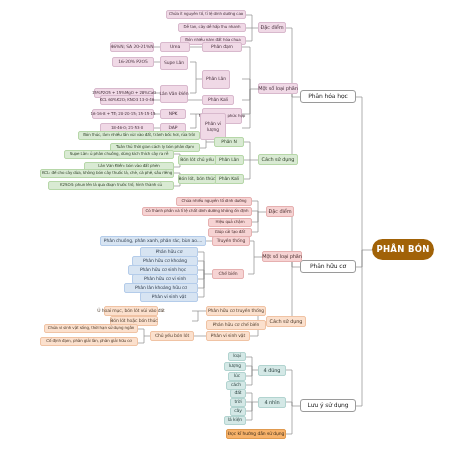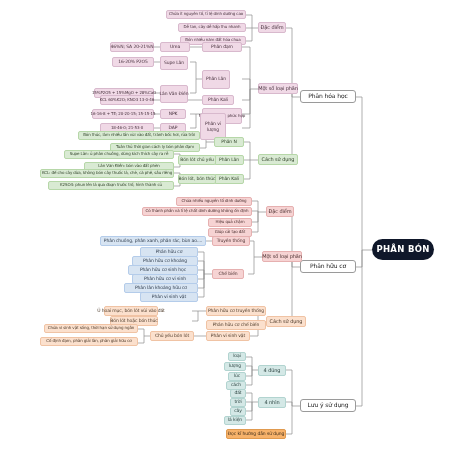--- a/index.html
+++ b/index.html
@@ -24,21 +24,21 @@
   
   .pk{background:#f0d9e6;border:1px solid #d8b9cd;color:#4a3440;}  
   .gr{background:#d9ead3;border:1px solid #b6d7a8;color:#33452c;}  
   .rd{background:#f6d3d3;border:1px solid #e6b0b0;color:#4d3232;}  
   .bl{background:#d7e4f2;border:1px solid #b4ccea;color:#2f3c4d;}  
   .or{background:#fbe0cd;border:1px solid #f0c3a4;color:#4d3a2a;}  
   .cy{background:#d4e8e6;border:1px solid #b2d4d0;color:#2d4442;}  
   .oo{background:#f7b26a;border:1px solid #e09a4f;color:#3b2a18;}
   .trunk{background:#ffffff;border:1px solid #9a9a9a;color:#222;border-radius:3px;}
   .center{
-    background:#0f172a;border:none;color:#ffffff;border-radius:14px;
+    background:#a16207;border:none;color:#ffffff;border-radius:14px;
     font-weight:bold;letter-spacing:0.3px;
   }
   .f4{font-size:4px;}
   .f45{font-size:4.5px;}
   .f5{font-size:5px;}
   .f6{font-size:6px;}
   .f85{font-size:8.5px;}
   .pad{padding:0 2px;}
 </style>
 </head>

